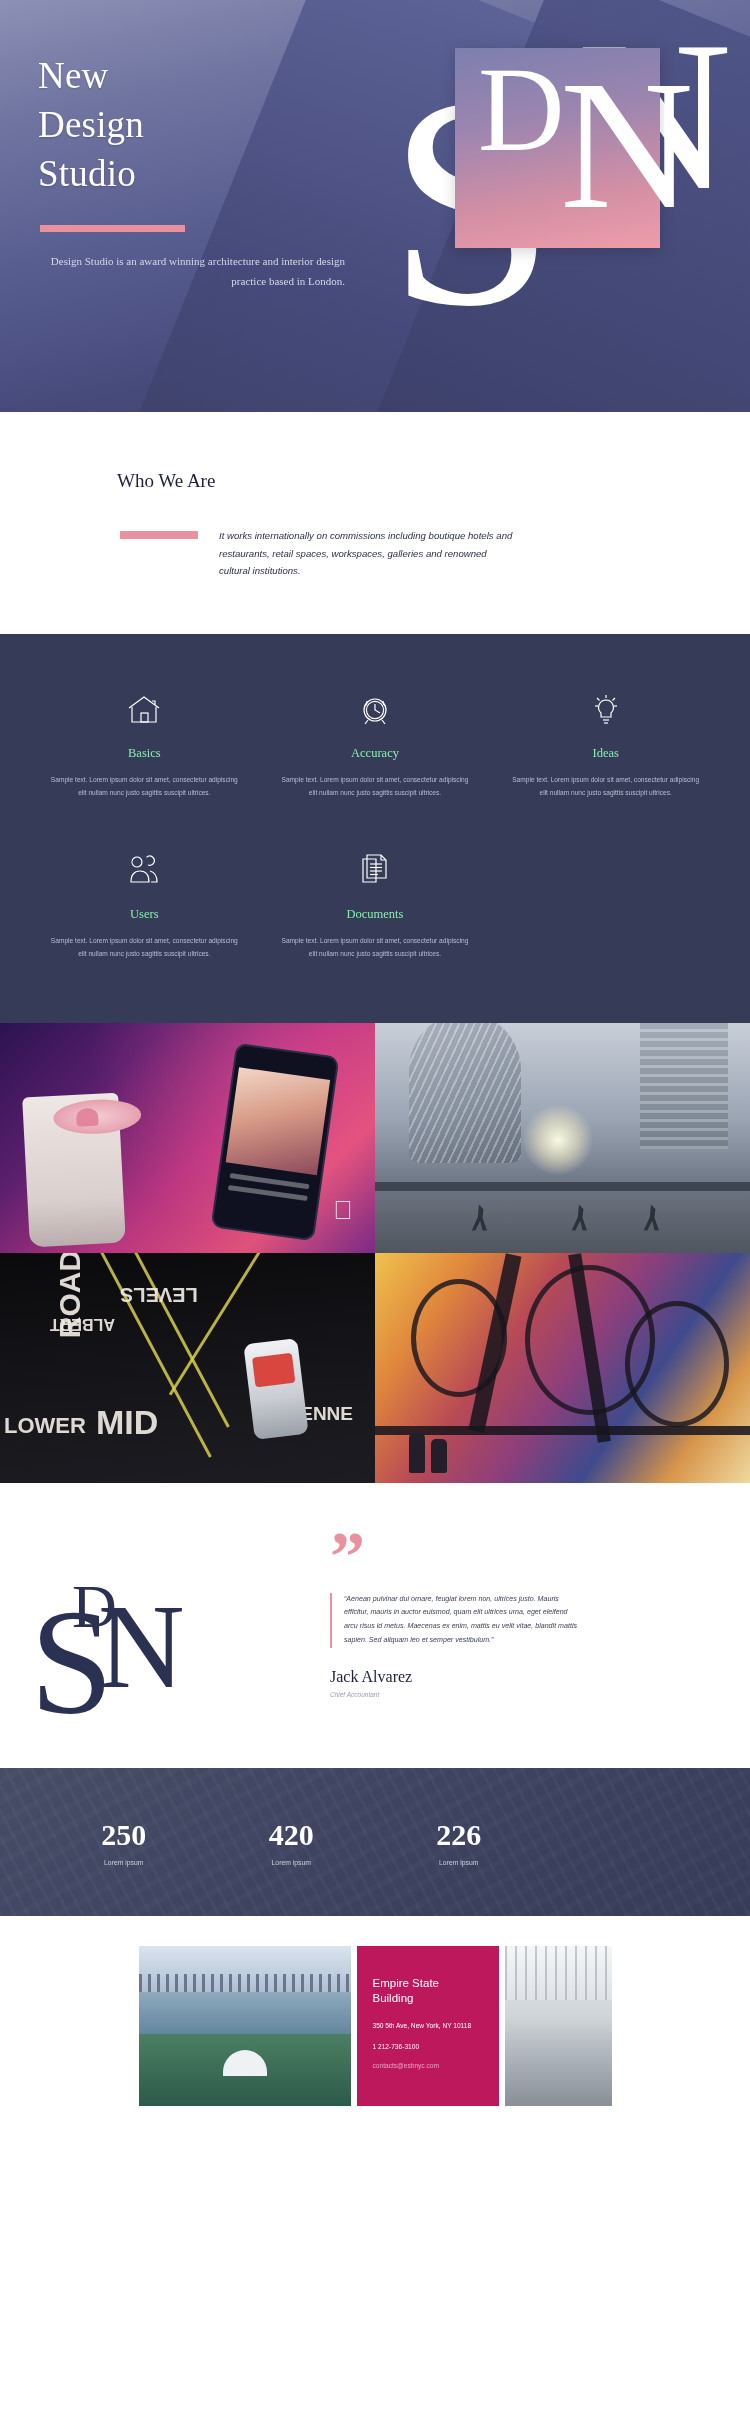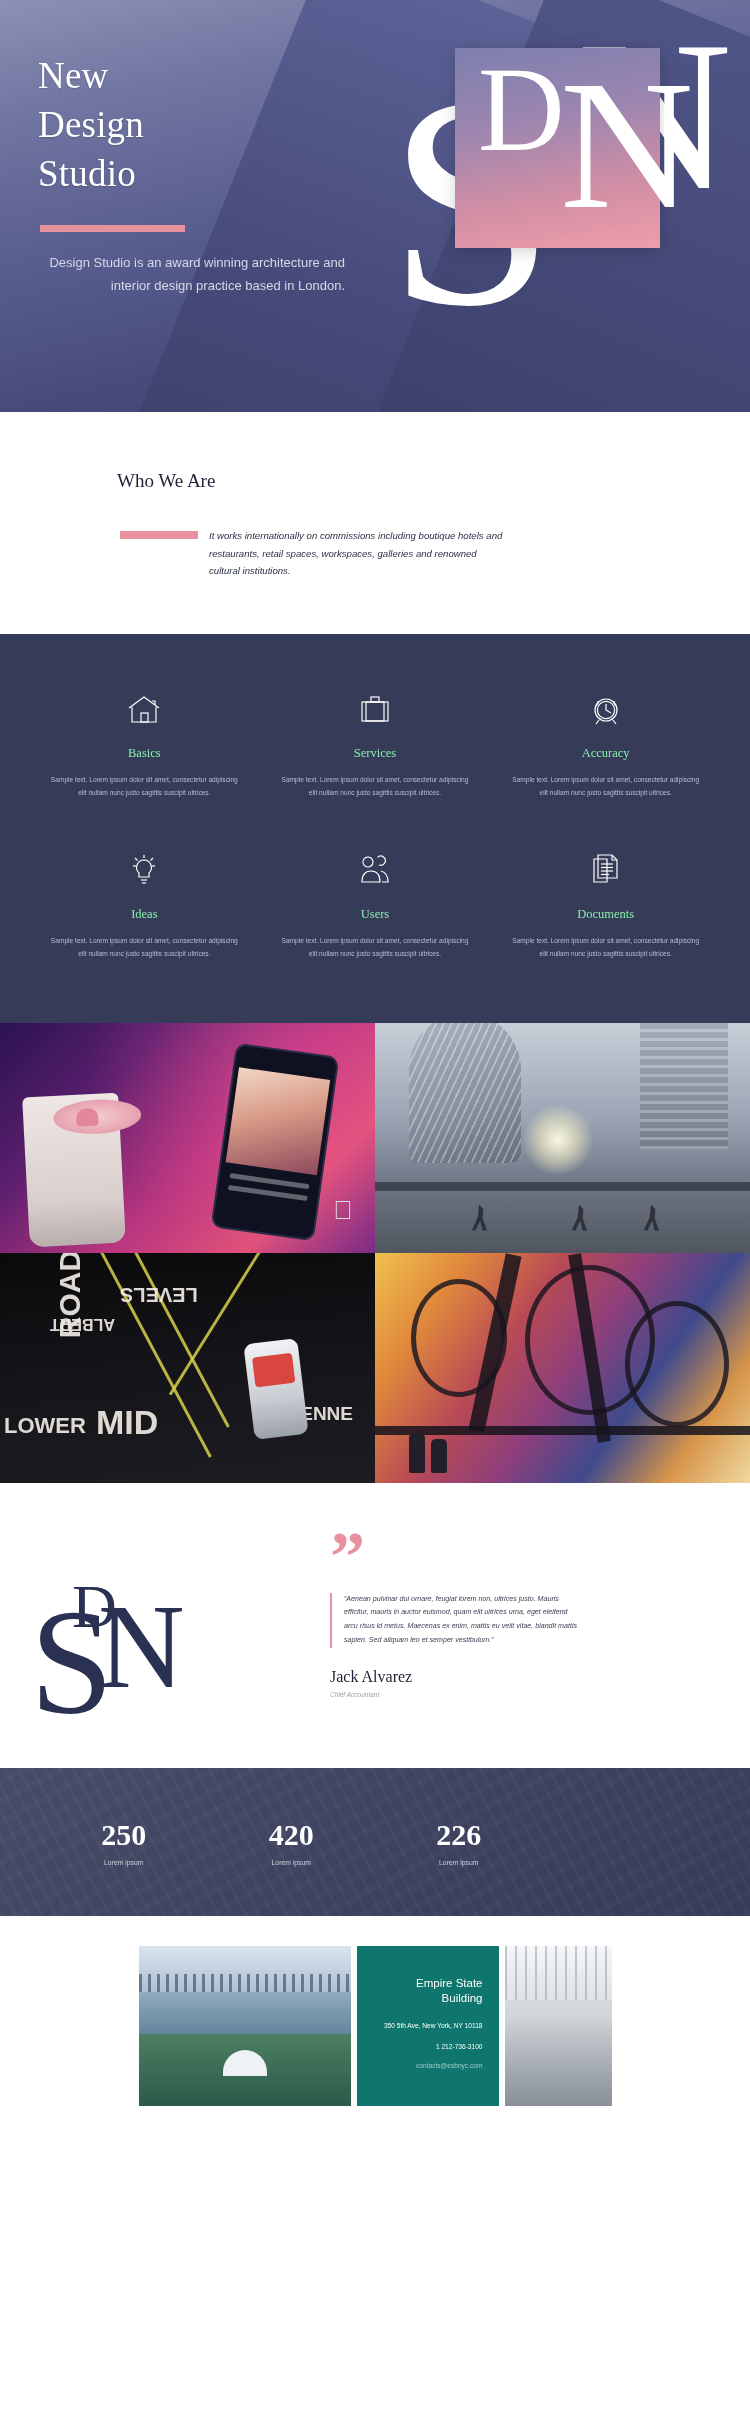--- a/index.html
+++ b/index.html
@@ -53,25 +53,26 @@
   }
   .hero-bar {
     width: 145px;
     height: 7px;
     background: #e8919f;
     margin: 27px 0 0 2px;
   }
   .hero-tagline {
     margin-top: 20px;
     width: 305px;
-    font-size: 13px;
+    font-size: 11px;
     line-height: 1.75;
     color: #d6d8e7;
     text-align: right;
     margin-left: 2px;
+    font-family: Liberation Serif, serif;
   }
 
   
   .mono-wrap {
     position: absolute;
     top: 0; left: 0;
     width: 750px; height: 412px;
     z-index: 3;
     pointer-events: none;
   }
@@ -140,21 +141,21 @@
     margin-left: 120px;
   }
   .who-dash {
     width: 78px;
     height: 8px;
     background: #e8919f;
     flex: 0 0 auto;
     margin-top: 4px;
   }
   .who-text {
-    margin-left: 11px;
+    margin-left: 21px;
     width: 295px;
     font-size: 9.6px;
     font-style: italic;
     line-height: 1.85;
     color: #2a2f45;
   }
 
   
   .features {
     background: #363b58;
@@ -453,25 +454,24 @@
   .c1 .sky { position: absolute; top:0; left:0; right:0; height: 46px; background: linear-gradient(180deg,#dbe4ee 0%, #aebfd2 100%); }
   .c1 .sky:after {
     content:""; position:absolute; bottom:0; left:0; right:0; height:18px;
     background: repeating-linear-gradient(90deg, rgba(90,105,125,0.85) 0 3px, rgba(255,255,255,0) 3px 9px);
   }
   .c1 .water { position: absolute; left:0; right:0; top:46px; height: 48px; background: linear-gradient(180deg,#8fa9bd 0%, #5d8197 100%); }
   .c1 .land { position: absolute; left:0; right:0; bottom:0; height: 72px; background: linear-gradient(180deg,#4b7f62 0%, #2c5a4a 100%); }
   .c1 .dome { position:absolute; left: 84px; bottom: 30px; width: 44px; height: 26px; background:#eef2f4; border-radius: 22px 22px 0 0; }
 
   .c-card {
-    background: #0f766e;
+    background: #be185d;
     padding: 30px 16px 20px 16px;
     color: #ffffff;
     height: 160px;
-    text-align: right;
   }
   .c-title {
     font-size: 11.5px;
     line-height: 1.35;
     font-weight: 400;
     margin-bottom: 14px;
   }
   .c-line { font-size: 6.6px; line-height: 1.5; margin-bottom: 11px; color: #ffffff; }
   .c-mail { font-size: 6.6px; color: rgba(255,255,255,0.58); }
 
@@ -528,31 +528,20 @@
             <path d="M2 14 L17 3 L32 14"></path>
             <path d="M5 13 L5 28 L29 28 L29 13"></path>
             <rect x="14" y="19" width="7" height="9"></rect>
             <path d="M25 7 L28 7 L28 11"></path>
           </svg>
         </div>
         <h3>Basics</h3>
         <p>Sample text. Lorem ipsum dolor sit amet, consectetur adipiscing elit nullam nunc justo sagittis suscipit ultrices.</p>
       </div>
 
-      <div class="feat">
-        <div class="feat-icon">
-          <svg width="32" height="30" viewBox="0 0 32 30" fill="none" stroke="#ffffff" stroke-width="1.2">
-            <rect x="3" y="8" width="26" height="19"></rect>
-            <rect x="7" y="8" width="18" height="19"></rect>
-            <rect x="12" y="3" width="8" height="5"></rect>
-          </svg>
-        </div>
-        <h3>Services</h3>
-        <p>Sample text. Lorem ipsum dolor sit amet, consectetur adipiscing elit nullam nunc justo sagittis suscipit ultrices.</p>
-      </div>
 
       <div class="feat">
         <div class="feat-icon">
           <svg width="32" height="33" viewBox="0 0 32 33" fill="none" stroke="#ffffff" stroke-width="1.2">
             <circle cx="16" cy="17" r="11"></circle>
             <circle cx="16" cy="17" r="8.6"></circle>
             <path d="M16 11 L16 17 L21 20"></path>
             <path d="M8 8 A5 5 0 0 1 5.5 13"></path>
             <path d="M24 8 A5 5 0 0 0 26.5 13"></path>
             <path d="M9 27 L6 31"></path>

